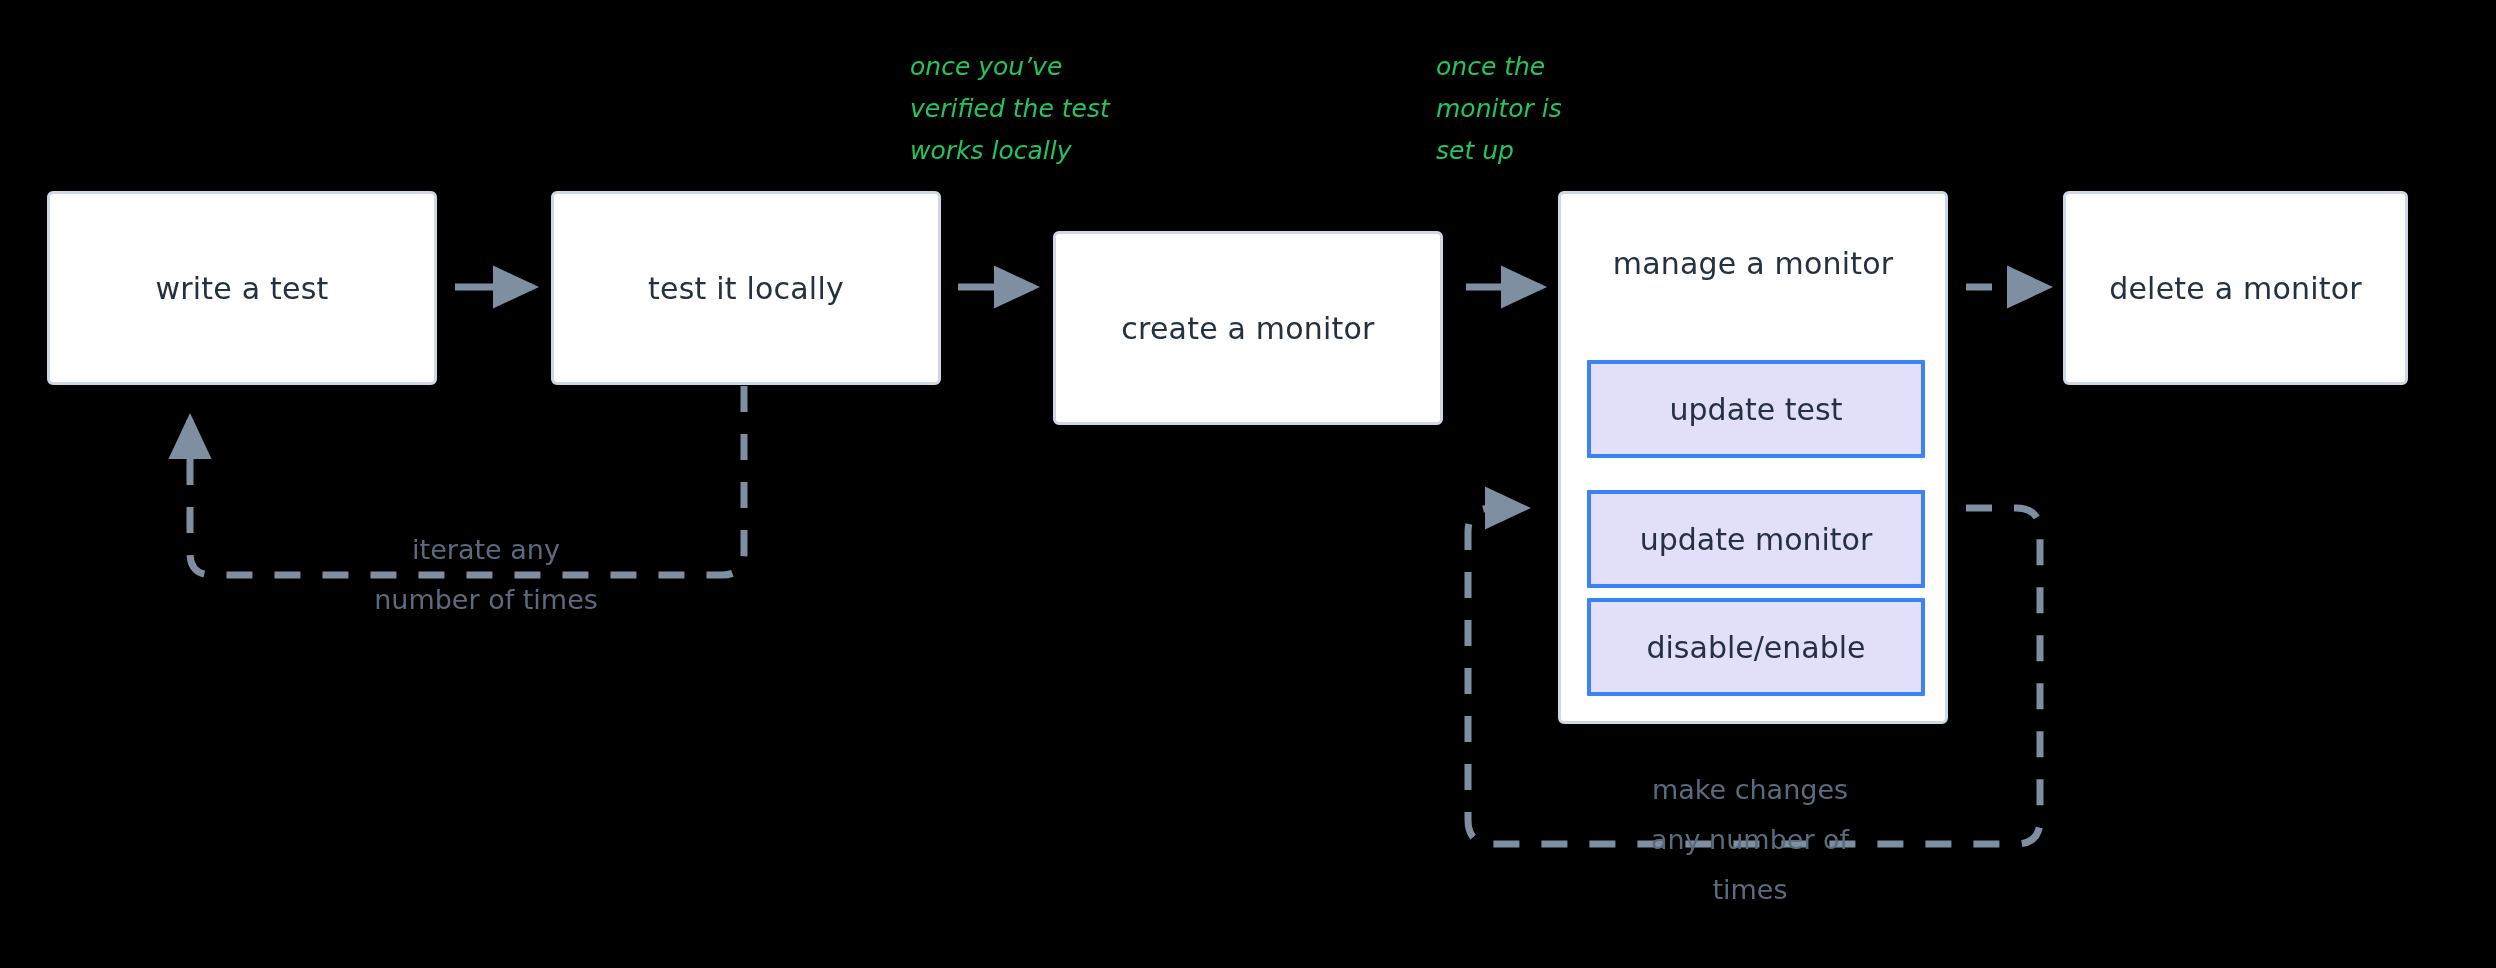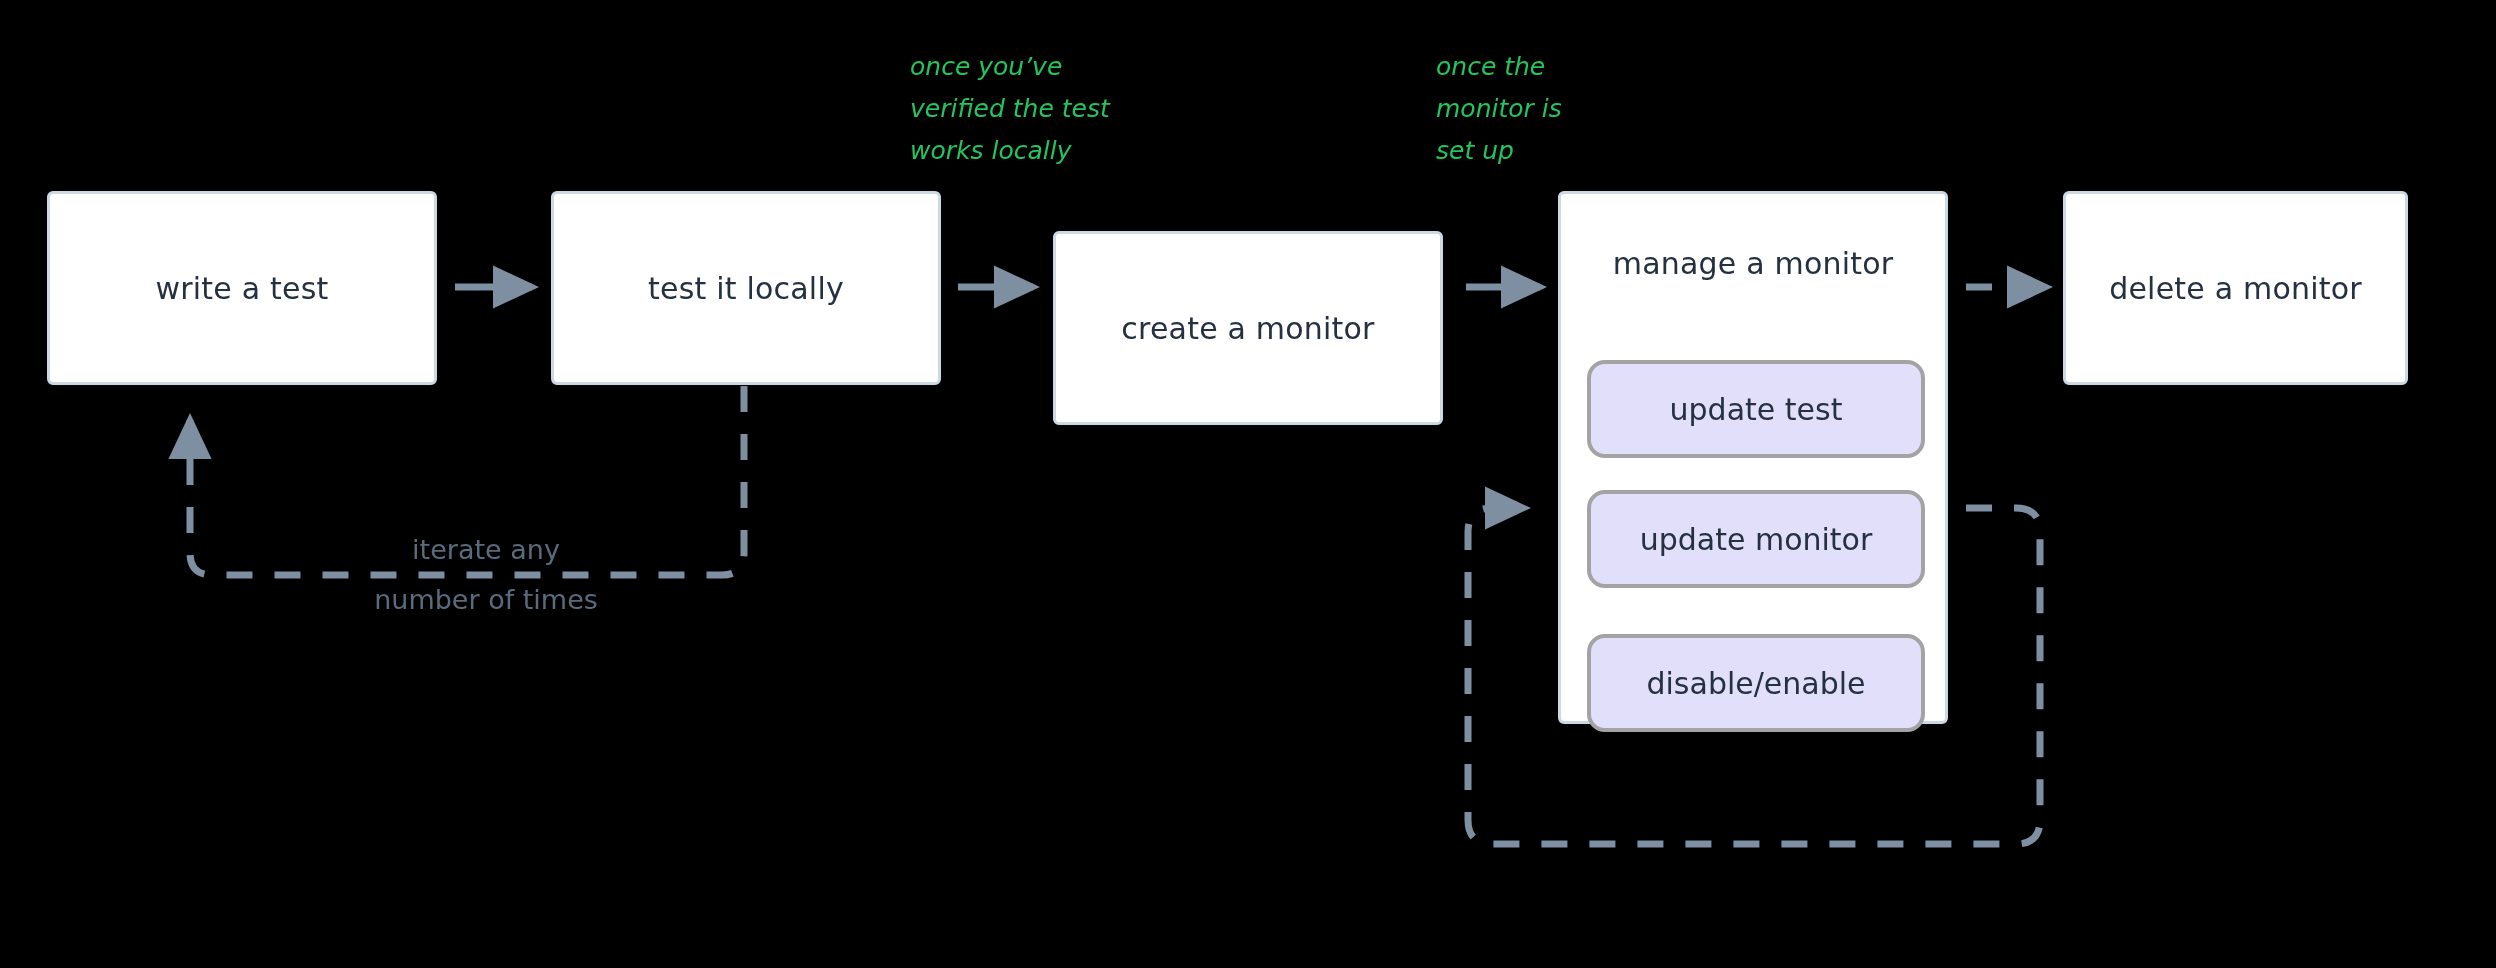--- a/index.html
+++ b/index.html
@@ -45,22 +45,22 @@
   .node.simple .node-label {
     top: 50%;
     transform: translateY(-50%);
   }
   .node.group .node-label {
     top: 52px;
   }
   .subnode {
     position: absolute;
     background: #e2dffb;
-    border: 4px solid #a3a3a3;
-    border-radius: 18px;
+    border: 4px solid #3b82f6;
+    border-radius: 1px;
     box-sizing: border-box;
   }
   .subnode-label {
     position: absolute;
     left: 0;
     right: 0;
     top: 50%;
     transform: translateY(-50%);
     text-align: center;
     color: #253141;
@@ -138,34 +138,37 @@
     <div class="node-label">manage a monitor</div>
 
     <div class="subnode" style="left:26px; top:166px; width:338px; height:98px;">
       <div class="subnode-label">update test</div>
     </div>
 
     <div class="subnode" style="left:26px; top:296px; width:338px; height:98px;">
       <div class="subnode-label">update monitor</div>
     </div>
 
-    <div class="subnode" style="left:26px; top:404px; width:338px; height:98px;margin-top:36px;">
+    <div class="subnode" style="left:26px; top:404px; width:338px; height:98px;">
       <div class="subnode-label">disable/enable</div>
     </div>
   </div>
 
   <div class="node simple" style="left:2063px; top:191px; width:345px; height:194px;">
     <div class="node-label">delete a monitor</div>
   </div>
 
   <div class="annot" style="left:910px; top:46px; width:320px;">once you’ve
 verified the test
 works locally</div>
 
   <div class="annot" style="left:1436px; top:46px; width:300px;">once the
 monitor is
 set up</div>
 
   <div class="loop-label" style="left:316px; top:525px; width:340px;">iterate any
 number of times</div>
 
+  <div class="loop-label" style="left:1605px; top:765px; width:290px;">make changes
+any number of
+times</div>
 
 </div>
 
 </body></html>

